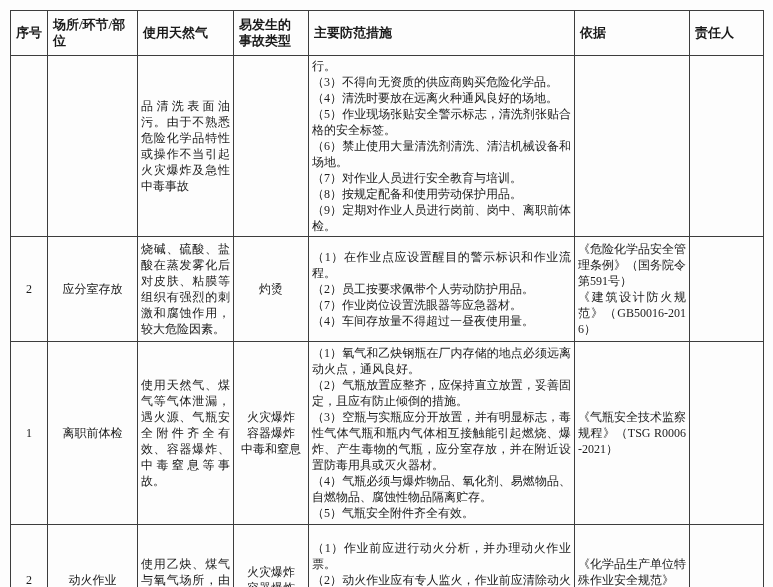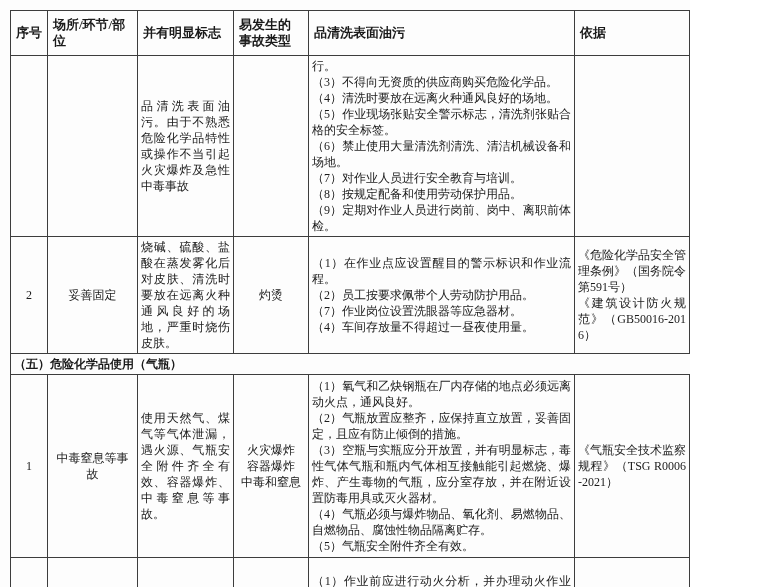--- a/index.html
+++ b/index.html
@@ -1,18 +1,18 @@
 <!DOCTYPE html>
 <html><head>
 <meta charset="utf-8">
 <style>
   html,body{margin:0;padding:0;background:#ffffff;}
   .page{
     position:relative;
-    width:690px;height:587px;
+    width:773px;height:587px;
     background:#fdfdfd;
     overflow:hidden;
     font-family:"Liberation Serif","DejaVu Serif",serif;
     color:#1a1a1a;
   }
   table.doc{
     position:absolute;left:10px;top:10px;
     width:753px;
     border-collapse:collapse;
     table-layout:fixed;
@@ -83,23 +83,23 @@
       <col style="width:75px">
         <col style="width:266px">
         <col style="width:115px">
       <col style="width:74px">
     </colgroup>
 
     <tbody>
         <tr style="height:45px">
       <th class="center">序号</th>
       <th>场所/环节/部位</th>
-      <th>并有明显标志</th>
+      <th>使用天然气</th>
       <th>易发生的事故类型</th>
-      <th>品清洗表面油污</th>
+      <th>主要防范措施</th>
       <th>依据</th>
       <th>责任人</th>
     </tr>
 
     <tr style="height:165px">
       <td class="center"></td>
       <td class="center"></td>
       <td class="hazard vtop">品清洗表面油污。由于不熟悉危险化学品特性或操作不当引起火灾爆炸及急性中毒事故</td>
       <td class="center"></td>
       <td class="measures ml">行。
@@ -109,39 +109,36 @@
 （6）禁止使用大量清洗剂清洗、清洁机械设备和场地。
 （7）对作业人员进行安全教育与培训。
 （8）按规定配备和使用劳动保护用品。
 （9）定期对作业人员进行岗前、岗中、离职前体检。</td>
       <td class="basis ml"></td>
       <td></td>
     </tr>
 
     <tr style="height:105px">
       <td class="center">2</td>
-      <td class="center">妥善固定</td>
-      <td class="hazard">烧碱、硫酸、盐酸在蒸发雾化后对皮肤、清洗时要放在远离火种通风良好的场地，严重时烧伤皮肤。</td>
+      <td class="center">应分室存放</td>
+      <td class="hazard">烧碱、硫酸、盐酸在蒸发雾化后对皮肤、粘膜等组织有强烈的刺激和腐蚀作用，较大危险因素。</td>
       <td class="center">灼烫</td>
       <td class="measures ml">（1）在作业点应设置醒目的警示标识和作业流程。
 （2）员工按要求佩带个人劳动防护用品。
 （7）作业岗位设置洗眼器等应急器材。
 （4）车间存放量不得超过一昼夜使用量。</td>
       <td class="basis ml">《危险化学品安全管理条例》（国务院令第591号）
 《建筑设计防火规范》（GB50016-2016）</td>
       <td></td>
     </tr>
 
-    <tr style="height:21px">
-      <td class="section-cell" colspan="7">（五）危险化学品使用（气瓶）</td>
-    </tr>
 
     <tr style="height:183px">
       <td class="center">1</td>
-      <td class="center">中毒窒息等事故</td>
+      <td class="center">离职前体检</td>
       <td class="hazard">使用天然气、煤气等气体泄漏，遇火源、气瓶安全附件齐全有效、容器爆炸、中毒窒息等事故。</td>
       <td class="center ml">火灾爆炸
 容器爆炸
 中毒和窒息</td>
       <td class="measures ml">（1）氧气和乙炔钢瓶在厂内存储的地点必须远离动火点，通风良好。
 （2）气瓶放置应整齐，应保持直立放置，妥善固定，且应有防止倾倒的措施。
 （3）空瓶与实瓶应分开放置，并有明显标志，毒性气体气瓶和瓶内气体相互接触能引起燃烧、爆炸、产生毒物的气瓶，应分室存放，并在附近设置防毒用具或灭火器材。
 （4）气瓶必须与爆炸物品、氧化剂、易燃物品、自燃物品、腐蚀性物品隔离贮存。
 （5）气瓶安全附件齐全有效。</td>
       <td class="basis ml">《气瓶安全技术监察规程》（TSG R0006-2021）</td>

